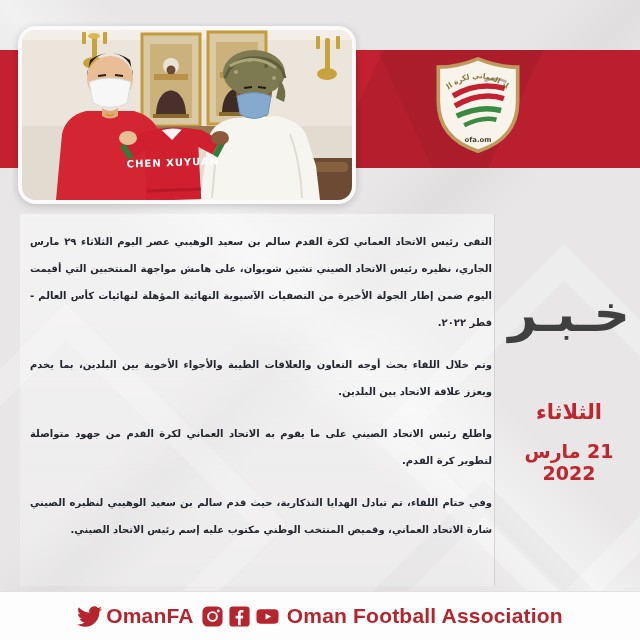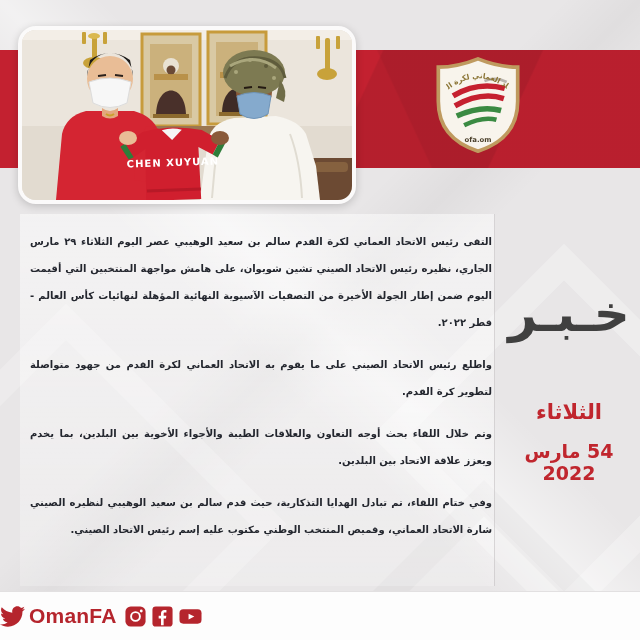--- a/index.html
+++ b/index.html
@@ -59,21 +59,21 @@
   
   .sidebar-item{position:absolute;right:0;width:142px;text-align:center;z-index:2;direction:rtl;}
   .news-label{top:284px;font-size:50px;font-weight:bold;color:#404040;line-height:1.2;}
   .day-label{top:400px;font-size:21px;font-weight:bold;color:#c0262e;}
   .date-label{top:440px;font-size:19px;font-weight:bold;color:#c0262e;direction:rtl;}
 
   
   .footer{
     position:absolute;left:0;bottom:0;width:640px;height:48px;z-index:3;
     background:#fdfdfd;border-top:1px solid #e2e0e1;
-    display:flex;align-items:center;gap:7px;
+    display:flex;align-items:center;justify-content:center;gap:7px;
     font-family:"Liberation Sans","DejaVu Sans",sans-serif;
     color:#b5252d;font-weight:bold;font-size:21px;letter-spacing:.2px;
   }
   .footer .icn{display:block;}
   .footer .grp{display:flex;align-items:center;gap:4px;}
 </style>
 </head>
 <body>
 
 <div class="stage">
@@ -188,28 +188,28 @@
       <text font-size="8" font-weight="bold" fill="#8a7434" font-family="DejaVu Sans, sans-serif">
         <textPath href="#logo-arc" startOffset="50%" text-anchor="middle">الاتحاد العماني لكرة القدم</textPath>
       </text>
       <text x="45" y="92" text-anchor="middle" font-size="7.5" font-weight="bold" fill="#4a3f2a" font-family="DejaVu Sans, sans-serif">ofa.om</text>
     </svg>
   </div>
 
   <div class="content-bg"></div>
   <div class="content">
     <p>التقى رئيس الاتحاد العماني لكرة القدم سالم بن سعيد الوهيبي عصر اليوم الثلاثاء ٢٩ مارس الجاري، نظيره رئيس الاتحاد الصيني تشين شويوان، على هامش مواجهة المنتخبين التي أقيمت اليوم ضمن إطار الجولة الأخيرة من التصفيات الآسيوية النهائية المؤهلة لنهائيات كأس العالم - قطر ٢٠٢٢.</p>
+    <p>وتم خلال اللقاء بحث أوجه التعاون والعلاقات الطيبة والأجواء الأخوية بين البلدين، بما يخدم ويعزز علاقة الاتحاد بين البلدين.</p>
     <p>واطلع رئيس الاتحاد الصيني على ما يقوم به الاتحاد العماني لكرة القدم من جهود متواصلة لتطوير كرة القدم.</p>
-    <p>وتم خلال اللقاء بحث أوجه التعاون والعلاقات الطيبة والأجواء الأخوية بين البلدين، بما يخدم ويعزز علاقة الاتحاد بين البلدين.</p>
     <p>وفي ختام اللقاء، تم تبادل الهدايا التذكارية، حيث قدم سالم بن سعيد الوهيبي لنظيره الصيني شارة الاتحاد العماني، وقميص المنتخب الوطني مكتوب عليه إسم رئيس الاتحاد الصيني.</p>
   </div>
 
   <div class="sidebar-item news-label">خـبـر</div>
   <div class="sidebar-item day-label">الثلاثاء</div>
-  <div class="sidebar-item date-label">54 مارس 2022</div>
+  <div class="sidebar-item date-label">21 مارس 2022</div>
 
   <div class="footer">
     <div class="grp">
       <svg class="icn" width="25" height="25" viewBox="0 0 24 24">
         <path fill="#b5252d" d="M24 4.557c-.883.392-1.832.656-2.828.775 1.017-.609 1.798-1.574 2.165-2.724-.951.564-2.005.974-3.127 1.195-.897-.957-2.178-1.555-3.594-1.555-3.179 0-5.515 2.966-4.797 6.045-4.091-.205-7.719-2.165-10.148-5.144-1.29 2.213-.669 5.108 1.523 6.574-.806-.026-1.566-.247-2.229-.616-.054 2.281 1.581 4.415 3.949 4.89-.693.188-1.452.232-2.224.084.626 1.956 2.444 3.379 4.6 3.419-2.07 1.623-4.678 2.348-7.29 2.04 2.179 1.397 4.768 2.212 7.548 2.212 9.142 0 14.307-7.721 13.995-14.646.962-.695 1.797-1.562 2.457-2.549z"></path>
       </svg>
       <span>OmanFA</span>
     </div>
     <div class="grp">
       <svg class="icn" width="23" height="23" viewBox="0 0 24 24">
@@ -219,15 +219,16 @@
       </svg>
       <svg class="icn" width="23" height="23" viewBox="0 0 24 24">
         <rect x="1.5" y="1.5" width="21" height="21" rx="3.5" fill="#b5252d"></rect>
         <path fill="#ffffff" d="M13.2 21v-7h2.4l.4-2.9h-2.8V9.2c0-.84.23-1.4 1.44-1.4h1.46V5.2c-.25-.03-1.12-.1-2.13-.1-2.1 0-3.55 1.28-3.55 3.65v2.36H8v2.9h2.46V21h2.74z"></path>
       </svg>
       <svg class="icn" width="25" height="23" viewBox="0 0 24 24">
         <rect x="0.5" y="4.5" width="23" height="15" rx="4" fill="#b5252d"></rect>
         <path d="M10 9l6 3-6 3z" fill="#ffffff"></path>
       </svg>
     </div>
+    <span>Oman Football Association</span>
   </div>
 
 </div>
 
 </body></html>

